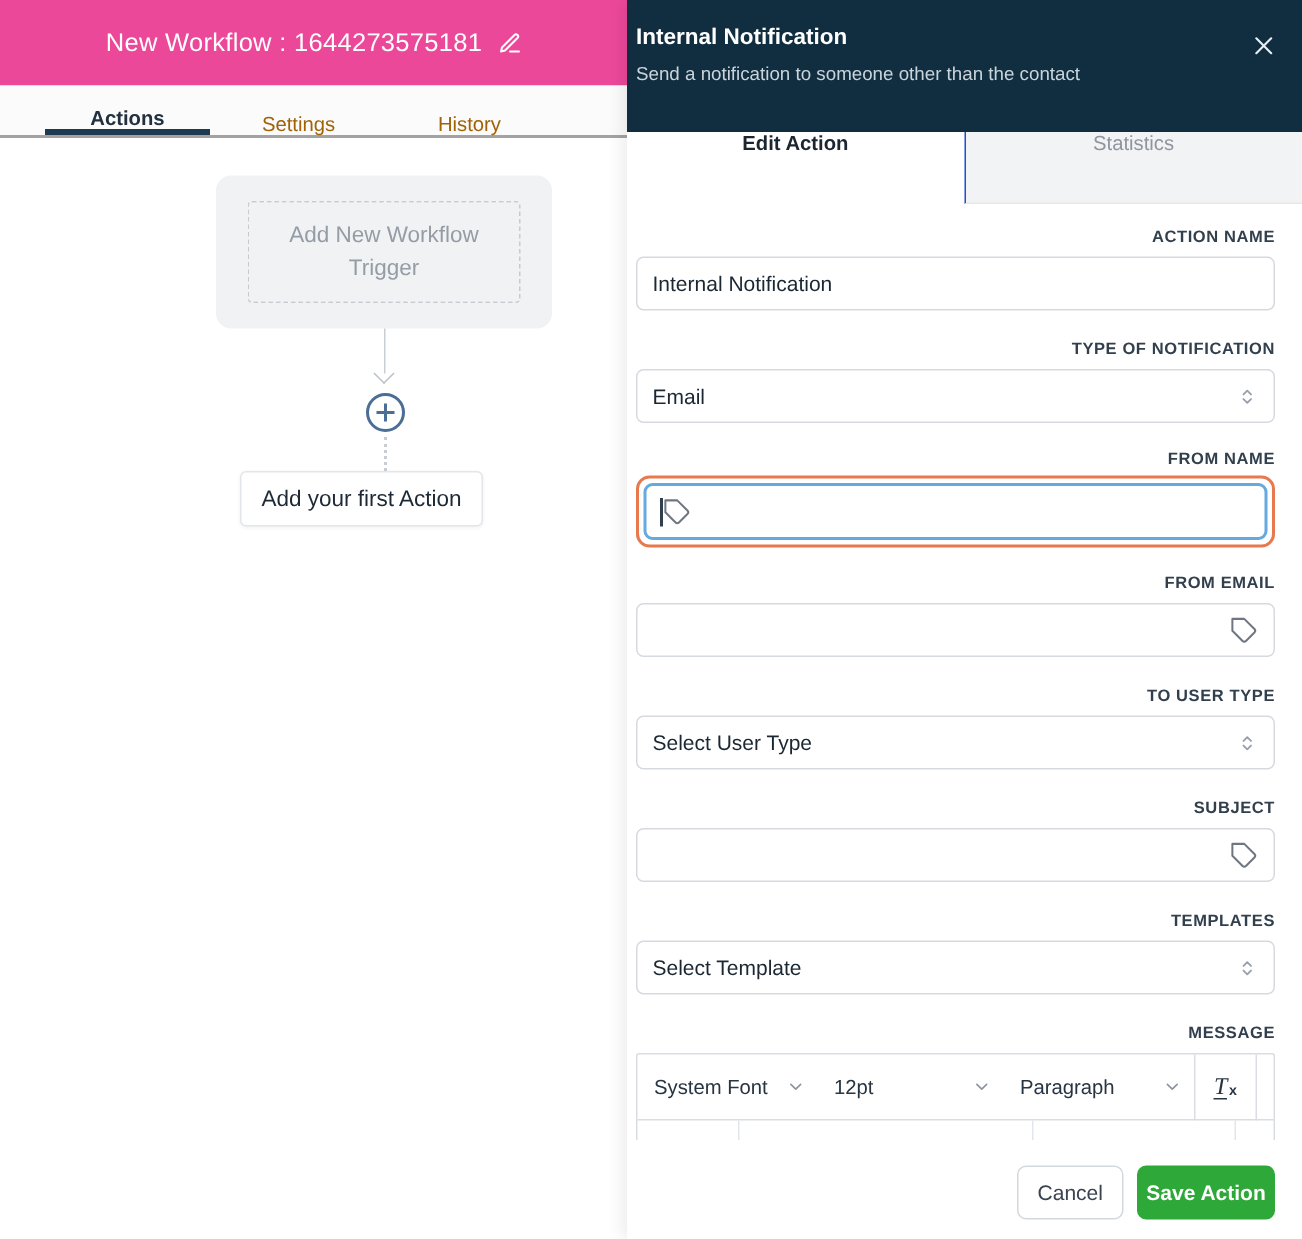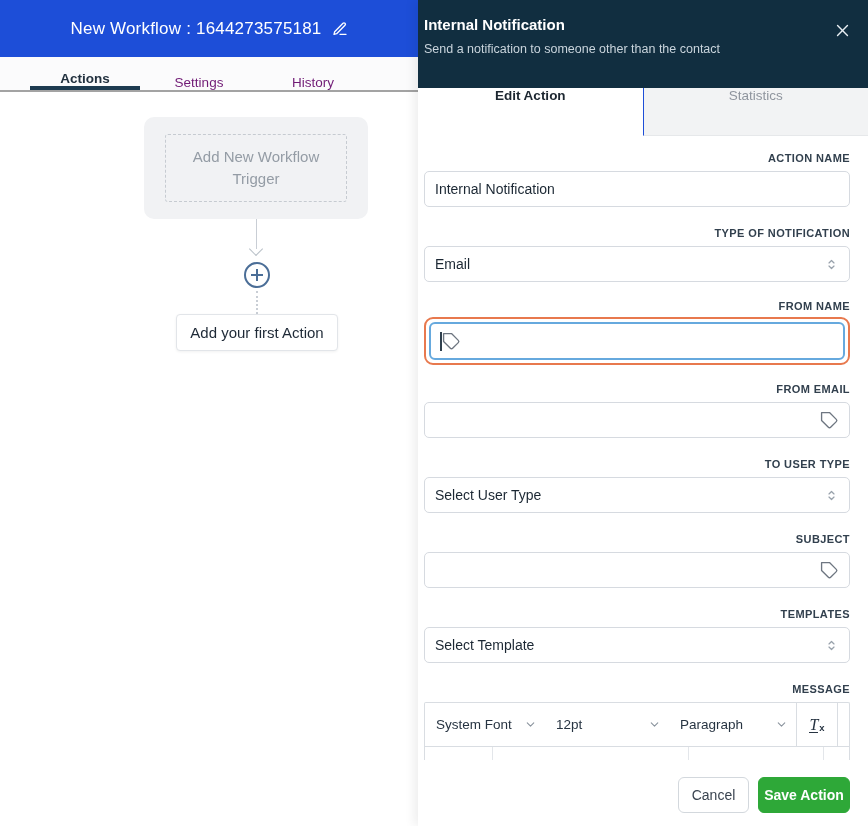--- a/index.html
+++ b/index.html
@@ -1,38 +1,38 @@
 <!DOCTYPE html>
 <html><head>
 <meta charset="utf-8">
 <style>
   * { margin:0; padding:0; box-sizing:border-box; }
   body { font-family:"Liberation Sans", sans-serif; background:#fff; }
   .app { position:relative; width:868px; height:826px; overflow:hidden; background:#fff; }
 
   
   .workspace { position:absolute; left:0; top:0; width:418px; height:826px; background:#fff; }
-  .ws-header { height:57px; background:#1d4ed8; display:flex; align-items:center; justify-content:center; gap:10px; }
+  .ws-header { height:57px; background:#ec4899; display:flex; align-items:center; justify-content:center; gap:10px; }
   .ws-title { color:#fff; font-size:17px; font-weight:500; letter-spacing:.2px; }
   .ws-edit { width:16px; height:16px; cursor:pointer; display:inline-flex; }
   .ws-tabs { height:35px; background:#fbfbfc; border-bottom:2px solid #a3a3a3; display:flex; align-items:flex-end; padding-left:30px; }
-  .ws-tab { width:110px; margin-right:4px; display:flex; align-items:center; justify-content:center; font-size:13.5px; color:#701a75; cursor:pointer; }
+  .ws-tab { width:110px; margin-right:4px; display:flex; align-items:center; justify-content:center; font-size:13.5px; color:#a16207; cursor:pointer; }
   .ws-tab.active { color:#22313f; font-weight:700; border-bottom:4px solid #1d3b50; }
 
   .canvas { position:relative; height:726px; background:#fff; }
   .trigger-card { position:absolute; left:144px; top:25px; width:224px; height:102px; background:#f1f2f4; border-radius:10px; padding:17px 21px; }
   .trigger-dashed { width:100%; height:100%; border:1px dashed #c6cbd1; border-radius:3px; display:flex; align-items:center; justify-content:center; text-align:center; font-size:15px; line-height:22px; color:#949ca5; padding:0 14px; cursor:pointer; }
   .conn-line { position:absolute; left:256px; top:127px; height:30px; border-left:1px solid #c9ced5; }
   .conn-arrow { position:absolute; left:251px; top:152px; width:10px; height:10px; border-right:1px solid #b9c0c8; border-bottom:1px solid #b9c0c8; transform:rotate(45deg); }
   .plus-circle { position:absolute; left:244px; top:170px; width:26px; height:26px; border:2px solid #4b6e97; border-radius:50%; cursor:pointer; background:#fff; }
   .plus-circle::before, .plus-circle::after { content:""; position:absolute; background:#4b6e97; }
   .plus-circle::before { left:5px; top:10px; width:12px; height:2px; }
   .plus-circle::after { left:10px; top:5px; width:2px; height:12px; }
   .dot-line { position:absolute; left:256px; top:199px; height:23px; border-left:2px dotted #c9ced5; }
-  .action-hint { position:absolute; left:176px; top:222px; width:162px; height:37px; background:#fff; border:1px solid #e2e5e9; border-radius:4px; box-shadow:0 1px 3px rgba(0,0,0,.06); display:flex; align-items:center; justify-content:center; font-size:15px; color:#1e2936; }
+  .action-hint { position:absolute; left:160px; top:222px; width:162px; height:37px; background:#fff; border:1px solid #e2e5e9; border-radius:4px; box-shadow:0 1px 3px rgba(0,0,0,.06); display:flex; align-items:center; justify-content:center; font-size:15px; color:#1e2936; }
 
   
   .panel { position:absolute; left:418px; top:0; width:450px; height:826px; background:#fff; box-shadow:-4px 0 10px rgba(0,0,0,.07); }
   .panel-header { position:relative; height:88px; background:#112e40; padding:16px 18px 0 6px; }
   .panel-title { color:#fff; font-size:15px; font-weight:700; }
   .panel-subtitle { color:#c9d4dc; font-size:12.5px; margin-top:9px; }
   .panel-close { position:absolute; right:16px; top:20px; width:20px; height:20px; cursor:pointer; display:flex; align-items:center; justify-content:center; }
   .panel-tabs { display:flex; height:48px; }
   .panel-tab { flex:1; display:flex; justify-content:center; font-size:13.5px; cursor:pointer; }
   .panel-tab.active { background:#fff; color:#1c2630; font-weight:700; }

